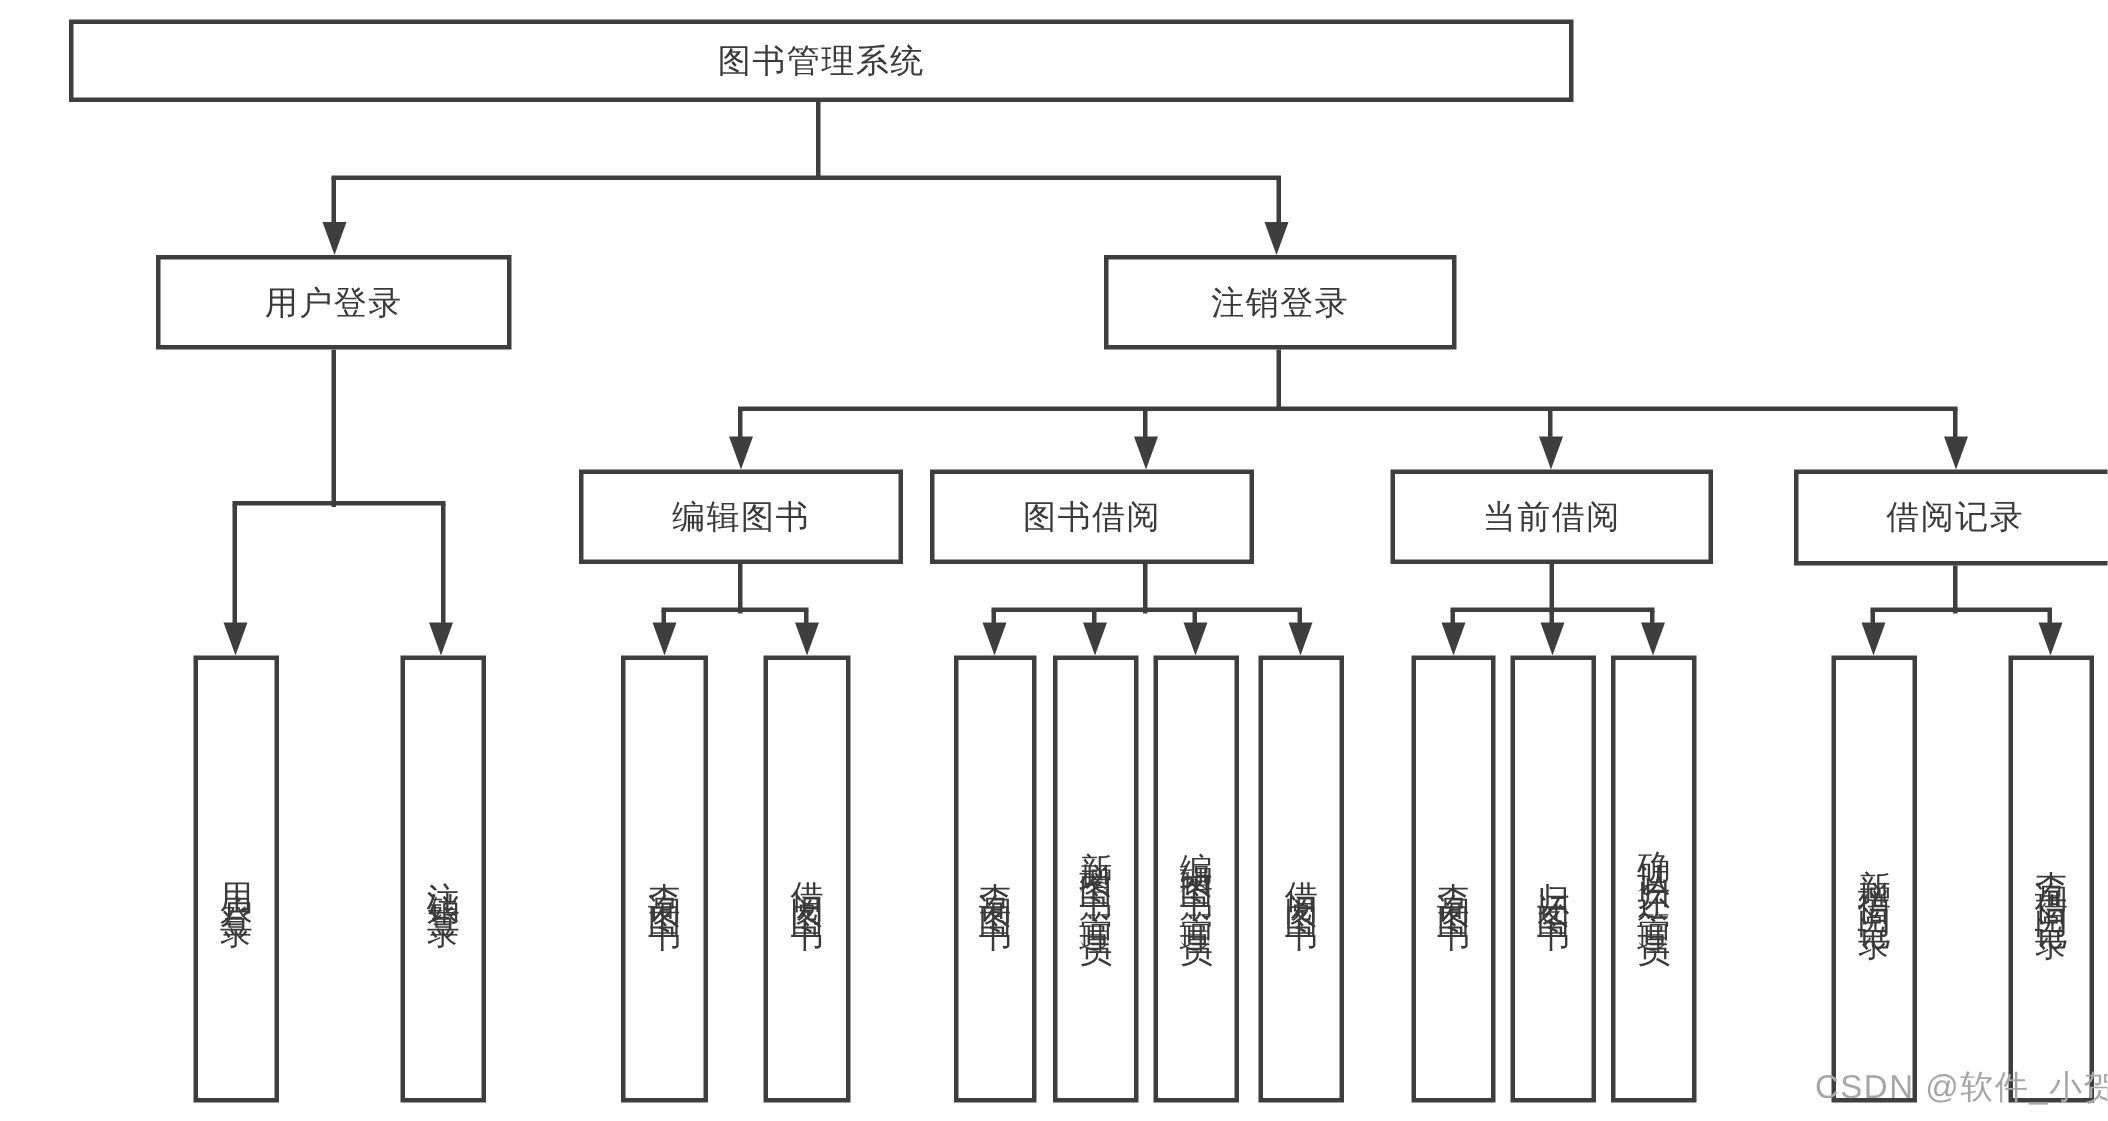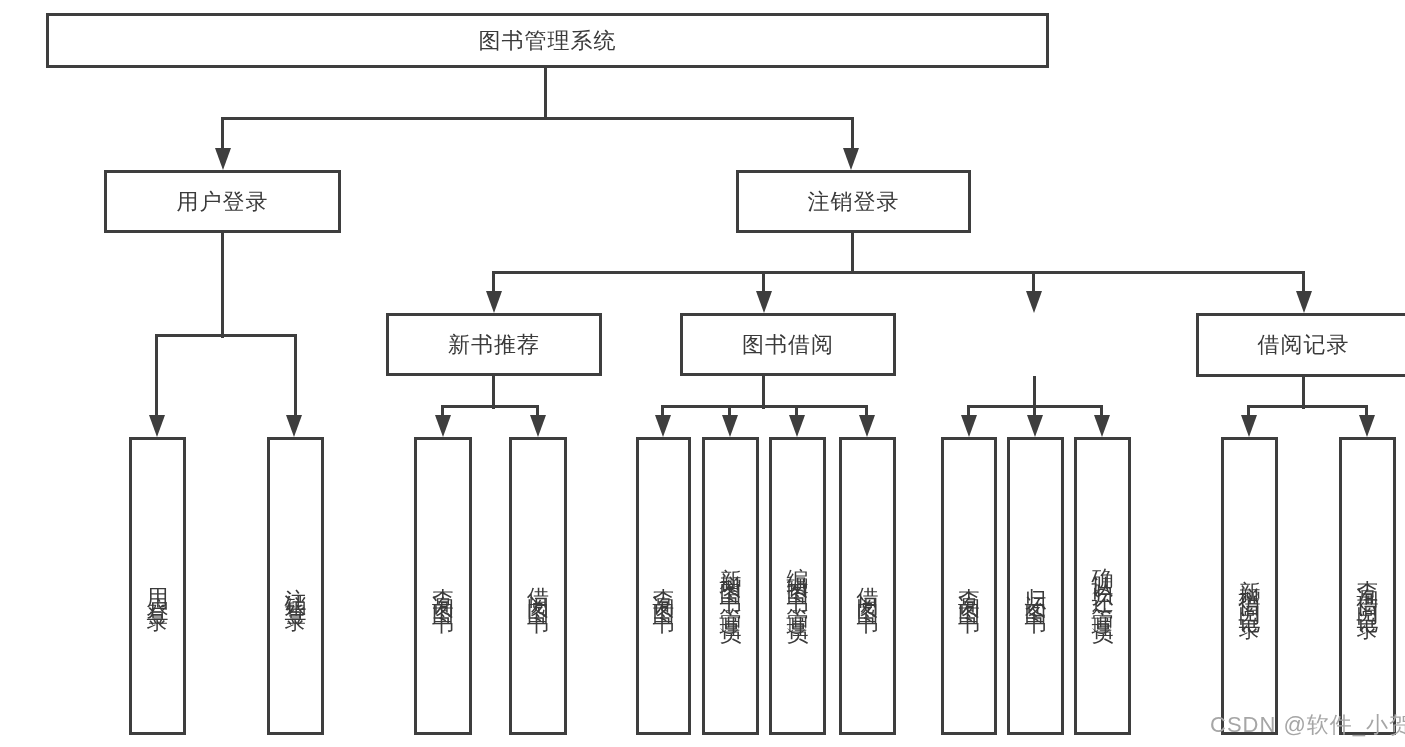--- a/index.html
+++ b/index.html
@@ -101,24 +101,27 @@
   </div>
 
   <div class="node" style="left:80px;top:170px;width:237px;height:63px">
     <span>用户登录</span>
   </div>
   <div class="node" style="left:712px;top:170px;width:235px;height:63px">
     <span>注销登录</span>
   </div>
 
   <div class="node" style="left:362px;top:313px;width:216px;height:63px">
-    <span>新书推荐</span>
+    <span>编辑图书</span>
   </div>
-  <div class="node" style="left:656px;top:313px;width:216px;height:63px">
+  <div class="node" style="left:596px;top:313px;width:216px;height:63px">
     <span>图书借阅</span>
+  </div>
+  <div class="node" style="left:903px;top:313px;width:215px;height:63px">
+    <span>当前借阅</span>
   </div>
   <div class="node" style="left:1172px;top:313px;width:215px;height:64px">
     <span>借阅记录</span>
   </div>
 
   <div class="leaf" style="left:105px">
     <span>用户登录</span>
   </div>
   <div class="leaf" style="left:243px">
     <span>注销登录</span>

